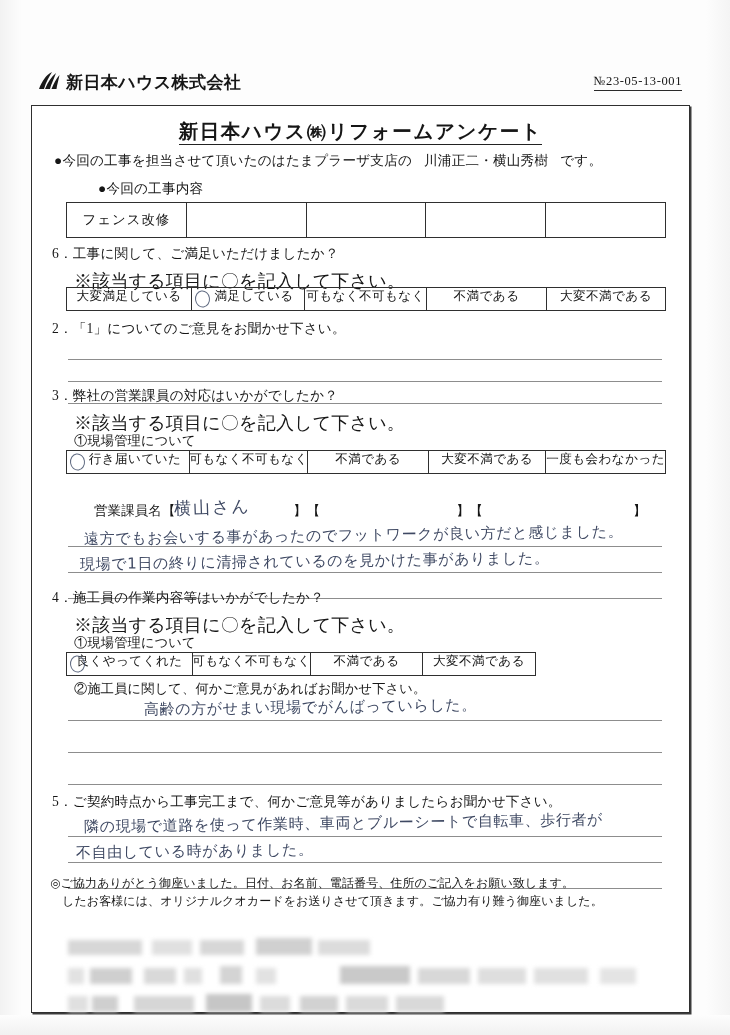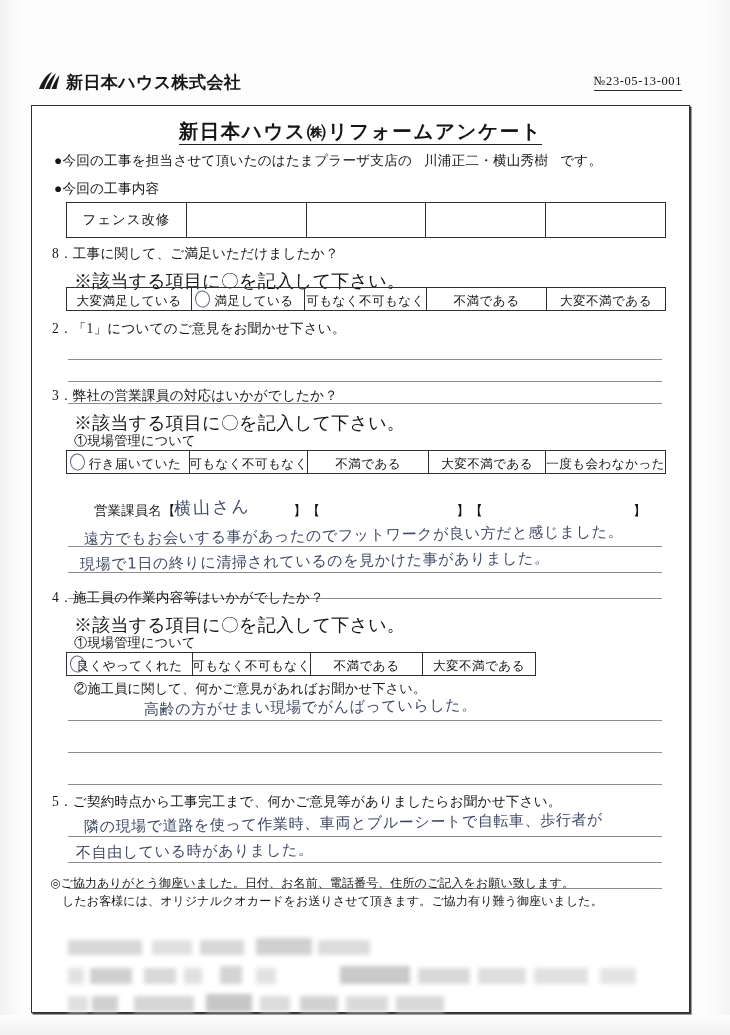--- a/index.html
+++ b/index.html
@@ -101,21 +101,21 @@
   }
 
   .bullet-line {
     position: absolute;
     left: 22px;
     font-size: 13.6px;
     letter-spacing: 0.2px;
     white-space: nowrap;
   }
   .bullet-line.l1 { top: 46px; }
-  .bullet-line.l2 { top: 74px; }
+  .bullet-line.l2 { top: 74px; margin-left: 44px; }
 
   .inline-fill { padding: 0 6px; }
 
   
   .work-table {
     position: absolute;
     left: 34px; top: 96px;
     width: 600px; height: 36px;
     border: 1px solid #2f2f2f;
     box-sizing: border-box;
@@ -160,21 +160,21 @@
   .opt-row {
     position: absolute;
     height: 24px;
     border: 1px solid #2f2f2f;
     box-sizing: border-box;
     display: flex;
   }
   .opt-row .opt {
     border-right: 1px solid #2f2f2f;
     display: flex;
-    align-items: flex-end;
+    align-items: flex-start;
     justify-content: center;
     font-size: 12.6px;
     letter-spacing: 0.4px;
     box-sizing: border-box;
     position: relative;
     white-space: nowrap;
   }
   .opt-row .opt:last-child { border-right: none; }
   .opt.marked .circle {
     position: absolute;
@@ -281,21 +281,21 @@
       <div class="bullet-line l2">●今回の工事内容</div>
 
       <div class="work-table">
         <div class="cell">フェンス改修</div>
         <div class="cell"></div>
         <div class="cell"></div>
         <div class="cell"></div>
         <div class="cell"></div>
       </div>
 
-      <div class="q" style="top:139px">8．工事に関して、ご満足いただけましたか？</div>
+      <div class="q" style="top:139px">6．工事に関して、ご満足いただけましたか？</div>
       <div class="note" style="top:163px">※該当する項目に〇を記入して下さい。</div>
 
       <div class="opt-row" style="left:34px; top:181px; width:600px">
         <div class="opt" style="width:125px">
           <span>大変満足している</span>
         </div>
         <div class="opt marked" style="width:113px">
           <span class="circle"></span>
           <span style="padding-left:12px">満足している</span>
         </div>

